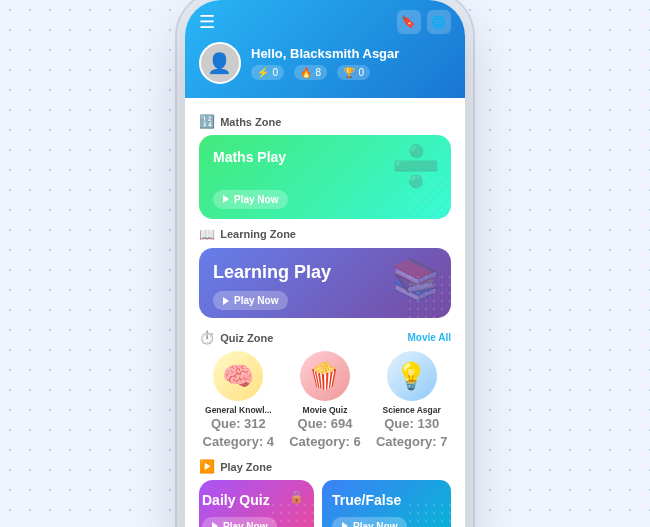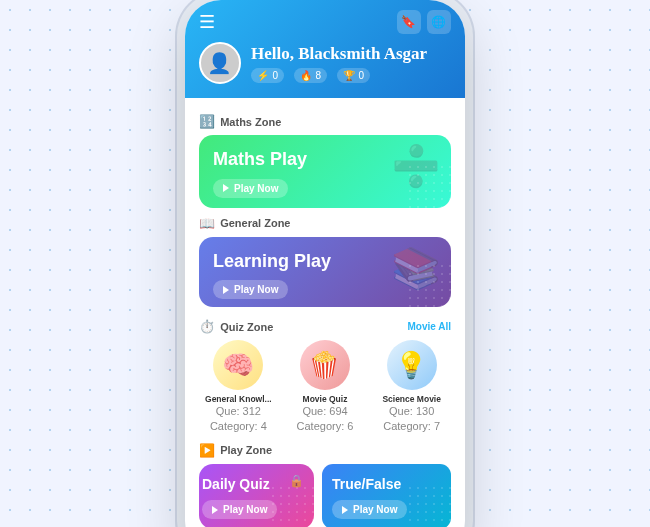--- a/index.html
+++ b/index.html
@@ -79,22 +79,21 @@
       flex-shrink: 0;
       display: flex;
       align-items: center;
       justify-content: center;
       font-size: 20px;
     }
 
     .user-info .greeting {
       color: white;
       font-weight: 700;
-      font-size: 17px;
-      font-family: Liberation Serif, serif;
+      font-size: 13px;
     }
 
     .stats-row {
       display: flex;
       gap: 10px;
       margin-top: 4px;
     }
 
     .stat-item {
       display: flex;
@@ -149,23 +148,23 @@
       background: linear-gradient(135deg, #43e97b, #38f9d7);
       border-radius: 14px;
       padding: 14px 14px 10px;
       position: relative;
       overflow: hidden;
       margin-bottom: 4px;
     }
 
     .maths-card-title {
       color: white;
-      font-size: 18px;
+      font-size: 14px;
       font-weight: 800;
-      margin-bottom: 8px;
+      margin-bottom: 24px;
     }
 
     .play-btn {
       display: inline-flex;
       align-items: center;
       gap: 5px;
       background: rgba(255,255,255,0.25);
       color: white;
       font-size: 10px;
       font-weight: 600;
@@ -223,24 +222,25 @@
     }
 
     .quiz-name {
       font-size: 8.5px;
       font-weight: 700;
       color: #333;
       display: block;
     }
 
     .quiz-meta {
-      font-size: 11px;
+      font-size: 13px;
       color: #888;
       display: block;
       line-height: 1.4;
+      font-weight: bold;
     }
 
     
     .play-zone-row {
       display: flex;
       gap: 8px;
       margin-top: 4px;
     }
 
     .daily-quiz-card {
@@ -375,21 +375,21 @@
         <span class="play-btn-icon"></span>
         <span>Play Now</span>
       </button>
       <div class="card-deco">➗</div>
       <div class="card-dots"></div>
     </div>
 
     <div class="zone-header">
       <div class="zone-label">
         <span class="zone-icon">📖</span>
-        <span>General Zone</span>
+        <span>Learning Zone</span>
       </div>
     </div>
 
     <div class="learning-card">
       <div class="learning-card-title">Learning Play</div>
       <button class="play-btn">
         <span class="play-btn-icon"></span>
         <span>Play Now</span>
       </button>
       <div class="card-deco">📚</div>
@@ -412,21 +412,21 @@
         <span class="quiz-meta">Category: 4</span>
       </div>
       <div class="quiz-item">
         <div class="bulb-red">🍿</div>
         <span class="quiz-name">Movie Quiz</span>
         <span class="quiz-meta">Que: 694</span>
         <span class="quiz-meta">Category: 6</span>
       </div>
       <div class="quiz-item">
         <div class="bulb-blue">💡</div>
-        <span class="quiz-name">Science Movie</span>
+        <span class="quiz-name">Science Asgar</span>
         <span class="quiz-meta">Que: 130</span>
         <span class="quiz-meta">Category: 7</span>
       </div>
     </div>
 
     <div class="zone-header">
       <div class="zone-label">
         <span class="zone-icon">▶️</span>
         <span>Play Zone</span>
       </div>

